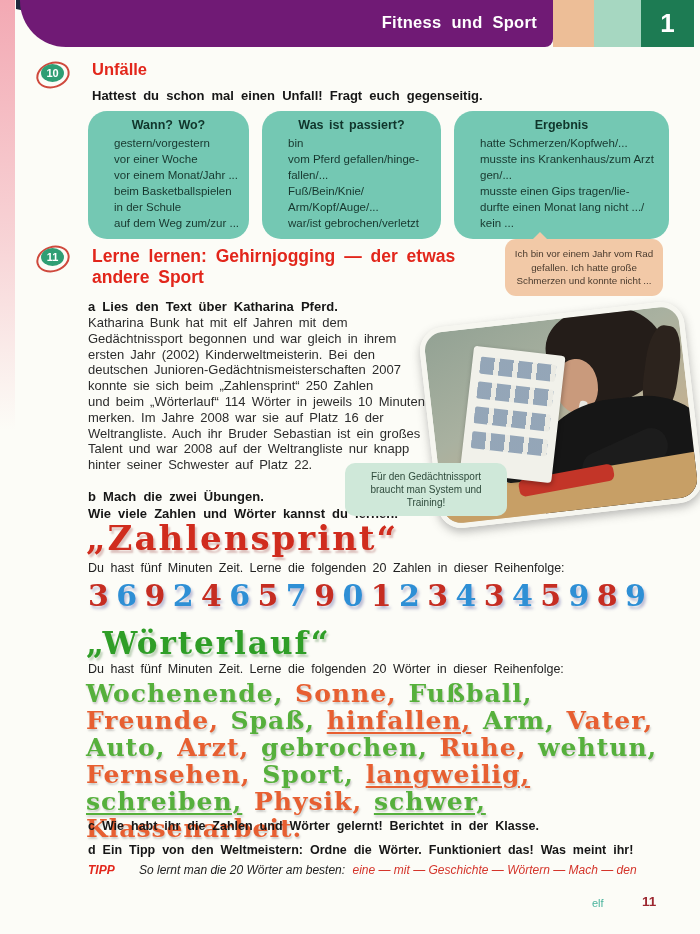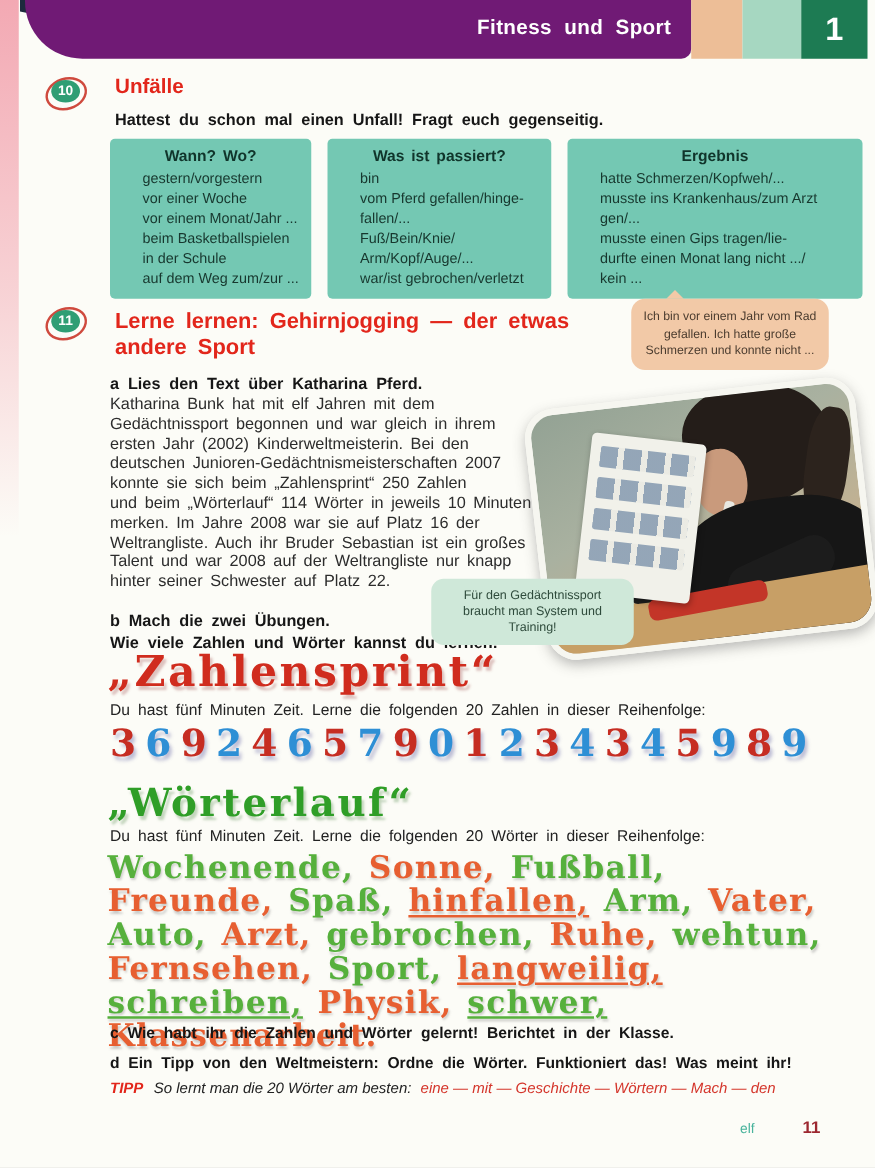--- a/index.html
+++ b/index.html
@@ -23,24 +23,24 @@
   
   .badge{position:absolute;width:32px;height:25px;}
   .badge .ring{position:absolute;left:0;top:1px;width:30px;height:22px;border:2px solid #cf4a3e;
       border-radius:50%;transform:rotate(-18deg);}
   .badge .num{position:absolute;left:5px;top:3px;width:23px;height:18px;background:#2f9e74;border-radius:50%;
       color:#fff;font-weight:700;font-size:11px;display:flex;align-items:center;justify-content:center;}
   
   .ex-title{position:absolute;color:#e2261b;font-weight:700;font-size:16.5px;word-spacing:3px;}
   .bold-line{position:absolute;font-weight:700;font-size:13px;color:#161616;word-spacing:3.5px;white-space:nowrap;}
   .boxes-row{position:absolute;left:88px;top:111px;display:flex;gap:13px;}
-  .prompt-box{background:#74c8b3;border-radius:4px;padding:7px 7px 8px 7px;box-sizing:border-box;}
+  .prompt-box{background:#74c8b3;border-radius:19px;padding:7px 7px 8px 7px;box-sizing:border-box;}
   .prompt-box:nth-child(1){width:161px;}
   .prompt-box:nth-child(2){width:179px;}
-  .prompt-box:nth-child(3){width:236px;}
+  .prompt-box:nth-child(3){width:215px;}
   .prompt-box .hd{text-align:center;font-weight:700;font-size:12.5px;color:#10352b;margin-bottom:3px;word-spacing:2px;}
   .prompt-box .ln{font-size:11.5px;line-height:16px;color:#17372e;padding-left:3px;white-space:nowrap;margin-left:16px;}
   
   .ex11-title{position:absolute;left:92px;top:246px;width:420px;color:#e2261b;font-weight:700;
       font-size:17.5px;line-height:21px;word-spacing:4px;}
   .speech-bubble{position:absolute;left:505px;top:239px;width:158px;box-sizing:border-box;background:#f2c9a7;
       border-radius:11px;padding:8px 9px;font-size:9.8px;line-height:13.5px;color:#4a3b2e;text-align:center;}
   .speech-bubble:before{content:"";position:absolute;left:28px;top:-7px;border:7px solid transparent;
       border-bottom-color:#f2c9a7;border-top:0;}
   .reading{position:absolute;left:88px;top:315px;font-size:13px;line-height:15.8px;color:#2c2c2c;word-spacing:2.5px;}
@@ -79,21 +79,21 @@
   .c-red{color:#c62d22;}
   .c-blue{color:#2e8fd5;}
   .words{position:absolute;left:86px;top:680px;width:578px;font-family:"DejaVu Serif",serif;font-weight:700;
       font-size:25px;line-height:27px;letter-spacing:1px;word-spacing:2px;}
   .word{text-shadow:1px 2px 2px rgba(130,130,130,.4);}
   .w-green{color:#56b03c;}
   .w-orange{color:#e75f31;}
   .w-u{text-decoration:underline;text-decoration-thickness:2px;text-underline-offset:3px;}
   
   .tipp-line{position:absolute;left:88px;top:863px;font-size:12px;font-style:italic;white-space:nowrap;}
-  .tipp-label{color:#e2261b;font-weight:700;margin-right:5px;}
+  .tipp-label{color:#e2261b;font-weight:700;margin-right:21px;}
   .tipp-text{color:#222;margin-right:4px;}
   .tipp-answer{color:#d4352b;margin-top:32px;}
   .page-word{position:absolute;left:592px;top:897px;font-size:11px;color:#49b39c;}
   .page-number{position:absolute;left:642px;top:894px;font-size:13.5px;font-weight:700;color:#9c2730;}
 </style>
 </head>
 <body>
 
 <div id="page">
 

